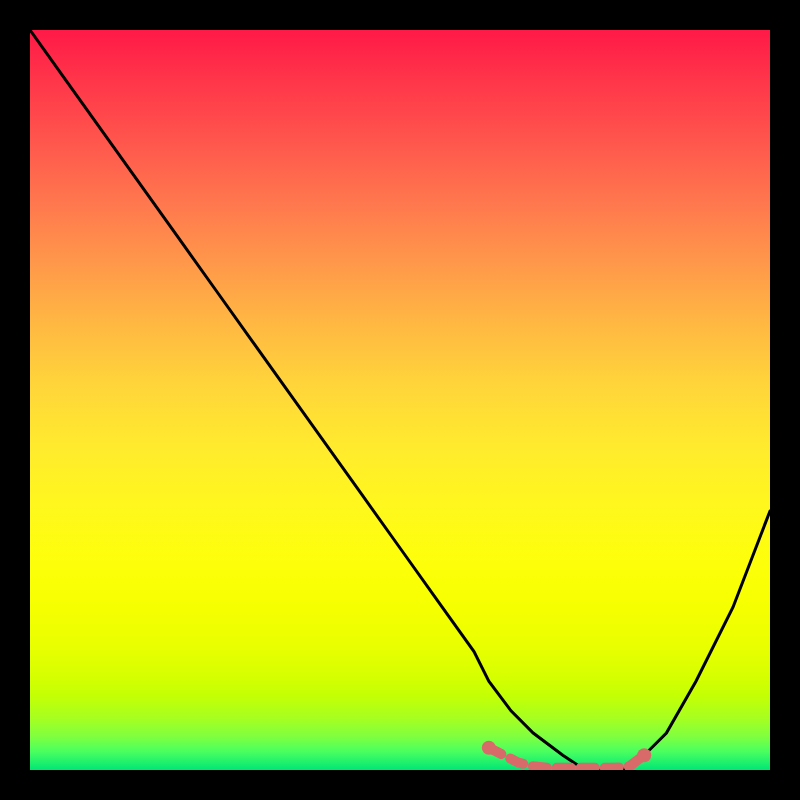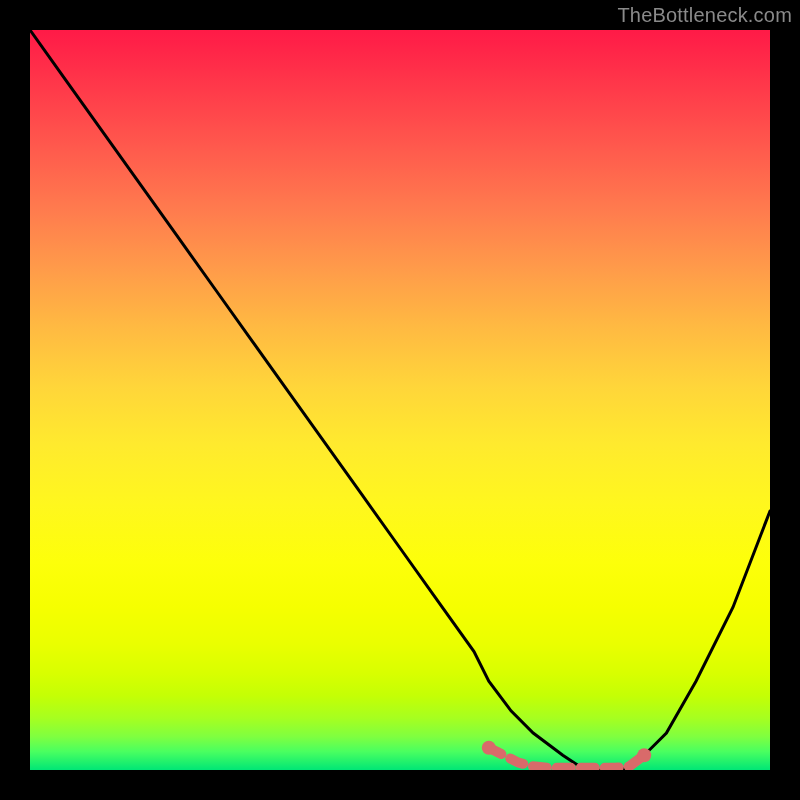--- a/index.html
+++ b/index.html
@@ -82,14 +82,13 @@
     <svg class="curve" viewBox="0 0 740 740" preserveAspectRatio="none">
       <path id="curve-path" fill="none" stroke="#000000" stroke-width="3" stroke-linecap="round" d="M0.0 0.0 L37.0 51.8 L74.0 103.6 L111.0 155.4 L148.0 207.2 L185.0 259.0 L222.0 310.8 L259.0 362.6 L296.0 414.4 L333.0 466.2 L370.0 518.0 L407.0 569.8 L444.0 621.6 L458.8 651.2 L481.0 680.8 L503.2 703.0 L532.8 725.2 L555.0 740.0 L577.2 740.0 L592.0 740.0 L614.2 725.2 L636.4 703.0 L666.0 651.2 L703.0 577.2 L740.0 481.0"></path>
       <g id="marker-group">
           <path d="M458.8 717.8 L473.6 725.2 L488.4 732.6 L503.2 736.3 L518.0 737.8 L540.2 737.8 L562.4 737.8 L584.6 737.8 L599.4 736.3 L614.2 725.2" fill="none" stroke="#d96a6a" stroke-width="10" stroke-linecap="round" stroke-dasharray="14 10"></path>
           <circle cx="458.8" cy="717.8" r="7" fill="#d96a6a"></circle>
           <circle cx="614.2" cy="725.2" r="7" fill="#d96a6a"></circle>
         </g>
     </svg>
   </div>
 
-  <div class="watermark">TheBottleneck.com</div>
 </div>
 
 </body></html>

